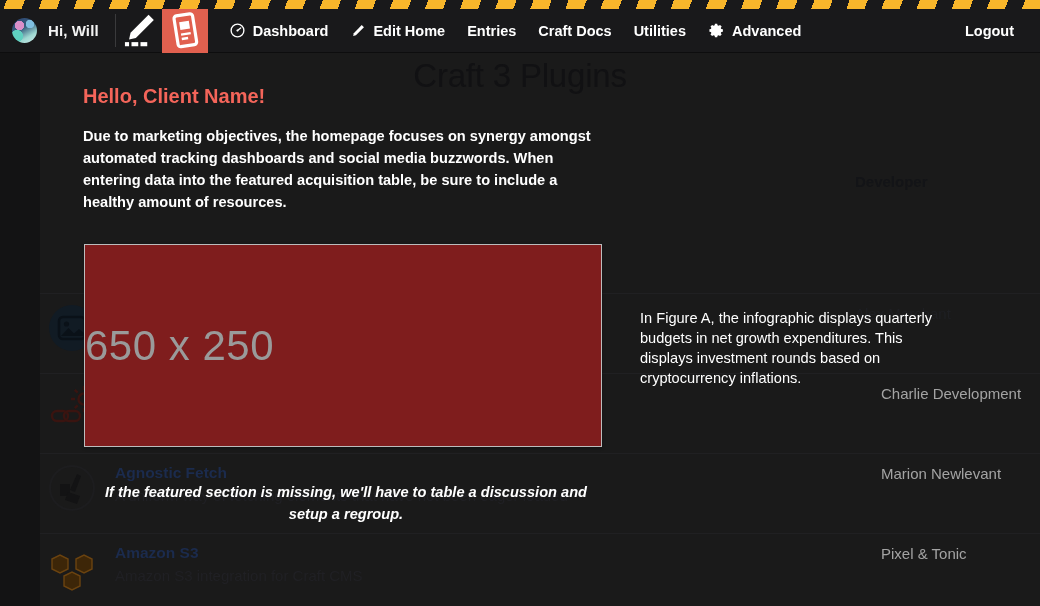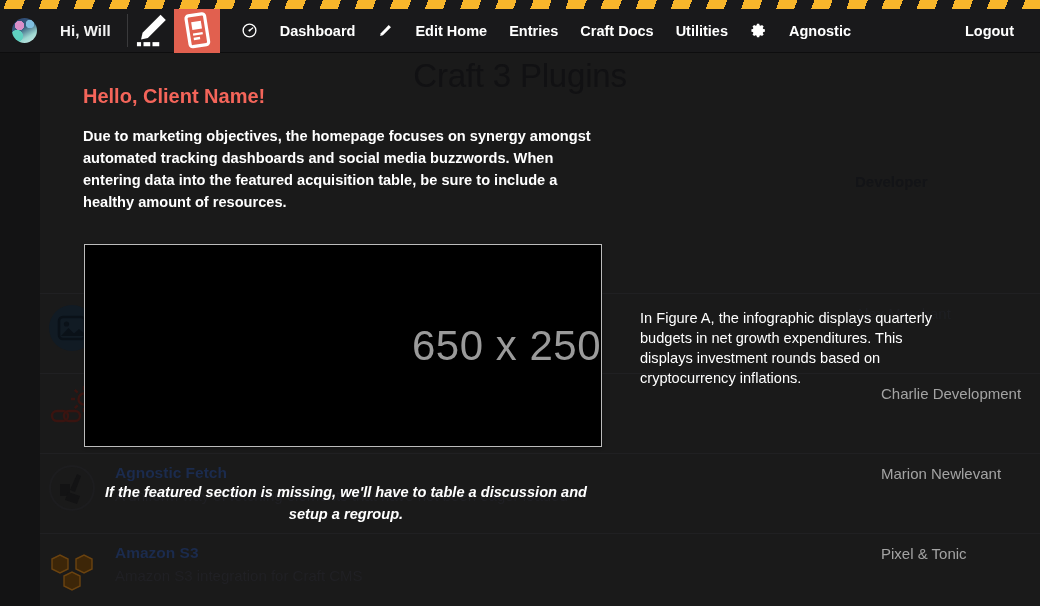--- a/index.html
+++ b/index.html
@@ -28,21 +28,21 @@
     );
     z-index: 5;
   }
   #navinner {
     position: relative; z-index: 2;
     width: 1040px; height: 45px;
     display: flex; align-items: stretch;
   }
   .nav-left { display: flex; align-items: stretch; }
   .nav-user {
-    display: flex; align-items: center; gap: 23px;
+    display: flex; align-items: center; gap: 11px;
     padding: 0 16px 0 12px; height: 45px;
   }
   .avatar {
     width: 25px; height: 25px; border-radius: 50%;
     background:
       radial-gradient(circle at 30% 30%, #d98fc9 0 18%, transparent 19%),
       radial-gradient(circle at 72% 24%, #7fbfe0 0 16%, transparent 17%),
       radial-gradient(circle at 20% 72%, #5fd0c0 0 22%, transparent 23%),
       linear-gradient(150deg, #2d3f6e 0%, #36607f 42%, #9fd9d2 72%, #cfe8ea 100%);
     flex: none;
@@ -59,21 +59,21 @@
     width: 46px; height: 45px;
     display: flex; align-items: center; justify-content: center;
     flex: none;
   }
   .nav-tile.active { background: #e1604f; }
   .nav-items {
     display: flex; align-items: center; gap: 0px;
     padding-left: 10px;
   }
   .nav-item {
-    display: flex; align-items: center; gap: 22px;
+    display: flex; align-items: center; gap: 7px;
     color: #ffffff; font-size: 14.5px; font-weight: bold;
     padding: 0 11px; height: 45px; white-space: nowrap;
     cursor: pointer; text-decoration: none;
   }
   .nav-spacer { flex: 1 1 auto; }
   .nav-right {
     display: flex; align-items: center;
   }
   .nav-logout {
     display: flex; align-items: center; justify-content: center;
@@ -135,23 +135,23 @@
   .plugin-dev {
     position: absolute; left: 815px; top: 10px; width: 150px;
     color: #1e1f23; font-size: 15px; line-height: 19px;
   }
   .plugin-dev.link { color: #a3a3a3; margin-left: 26px; }
 
   
   #placeholder {
     position: absolute; left: 84px; top: 191px;
     width: 518px; height: 203px;
-    background: #000000;
+    background: #7f1d1d;
     border: 1px solid #bcbcbc;
-    display: flex; align-items: center; justify-content: flex-end;
+    display: flex; align-items: center; justify-content: flex-start;
     z-index: 40;
     box-shadow: 0 1px 3px rgba(0,0,0,.35);
   }
   #placeholder span {
     color: #9a9a9a; font-size: 42px; font-weight: normal;
     letter-spacing: .5px;
   }
 
   
   #figure-note {
@@ -232,21 +232,21 @@
 
         <a class="nav-item">
           <span>Utilities</span>
         </a>
 
         <a class="nav-item">
           <svg width="17" height="17" viewBox="0 0 24 24">
             <path fill="#ffffff" d="M12 8.3a3.7 3.7 0 100 7.4 3.7 3.7 0 000-7.4zm0 5.5a1.8 1.8 0 110-3.6 1.8 1.8 0 010 3.6z"></path>
             <path fill="#ffffff" d="M21 13.6v-3.2l-2.3-.4a7 7 0 00-.7-1.7l1.3-1.9-2.3-2.3-1.9 1.3a7 7 0 00-1.7-.7L13 2.6H9.8l-.4 2.1a7 7 0 00-1.7.7L5.8 4.1 3.5 6.4l1.3 1.9a7 7 0 00-.7 1.7l-2.1.4v3.2l2.1.4a7 7 0 00.7 1.7l-1.3 1.9 2.3 2.3 1.9-1.3c.5.3 1.1.5 1.7.7l.4 2.1H13l.4-2.1c.6-.2 1.2-.4 1.7-.7l1.9 1.3 2.3-2.3-1.3-1.9c.3-.5.5-1.1.7-1.7z"></path>
           </svg>
-          <span>Agnostic</span>
+          <span>Advanced</span>
         </a>
 
       </div>
     </div>
 
     <div class="nav-spacer"></div>
 
     <div class="nav-right">
       <div class="nav-divider"></div>
       <div class="nav-logout">Logout</div>

